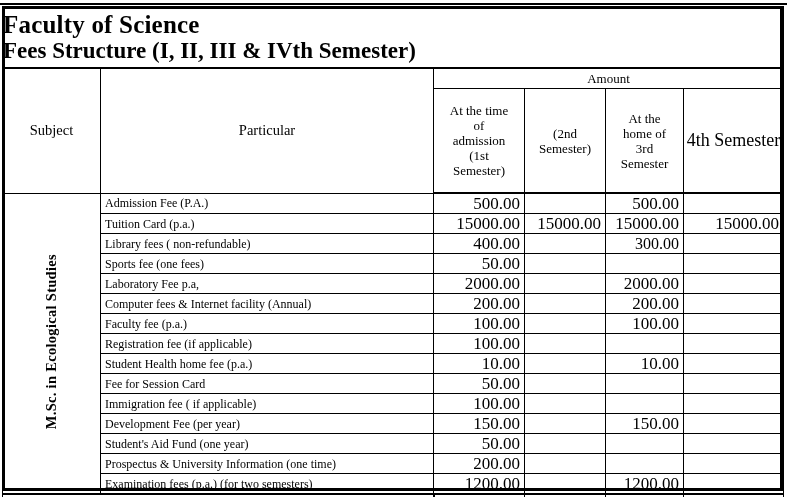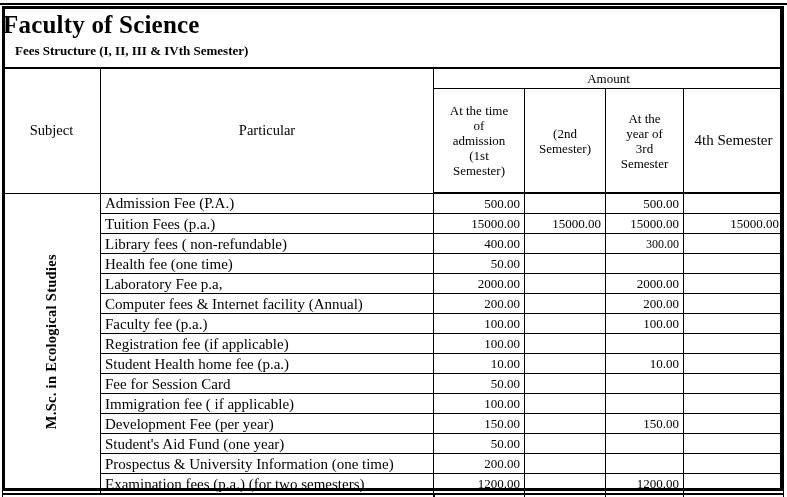--- a/index.html
+++ b/index.html
@@ -68,45 +68,44 @@
     text-align: left;
     padding: 2px 0 4px 0 !important;
   }
   .title-main {
     font-size: 25px;
     font-weight: bold;
     line-height: 30px;
     letter-spacing: 0.2px;
   }
   .title-sub {
-    font-size: 13px;
+    font-size: 23px;
     font-weight: bold;
     line-height: 22px;
-    margin-left: 12px;
   }
 
   
   .hdr {
     text-align: center;
     font-weight: bold;
     font-size: 13px;
     line-height: 15px;
   }
   .hdr-amount {
     height: 19px;
     font-size: 13px;
   }
   .hdr-subject, .hdr-particular {
     font-size: 14.5px;
   }
   .hdr-sub {
     height: 99px;
     padding: 2px 2px !important;
   }
-  .hdr-sub-wide { font-size: 15px; }
+  .hdr-sub-wide { font-size: 18px; }
 
   
   .subject-vert {
     width: 98px;
     text-align: center;
     vertical-align: middle;
     padding: 0 !important;
   }
   .subject-vert .rot {
     writing-mode: vertical-rl;
@@ -115,34 +114,34 @@
     font-size: 14.5px;
     letter-spacing: 0.3px;
     white-space: nowrap;
     display: inline-block;
   }
 
   
   tr.data-row td { height: 19px; }
   .particular {
     text-align: left;
-    font-size: 15px;
+    font-size: 12px;
     padding: 0 0 0 4px !important;
     line-height: 18px;
     white-space: nowrap;
   }
   .amt {
     text-align: right;
-    font-size: 13px;
+    font-size: 17px;
     padding: 0 4px 0 0 !important;
     line-height: 18px;
     white-space: nowrap;
   }
   .amt.small {
-    font-size: 12px;
+    font-size: 16px;
   }
 
   
   tr.total-row td { height: 22px; }
   .total-label {
     text-align: center;
     font-weight: bold;
     font-size: 16px;
   }
   .total-amt {
@@ -200,56 +199,56 @@
           <div>admission</div>
           <div>(1st</div>
           <div>Semester)</div>
         </td>
         <td class="hdr hdr-sub thick-bottom">
           <div>(2nd</div>
           <div>Semester)</div>
         </td>
         <td class="hdr hdr-sub thick-bottom">
           <div>At the</div>
-          <div>year of</div>
+          <div>home of</div>
           <div>3rd</div>
           <div>Semester</div>
         </td>
         <td class="hdr hdr-sub hdr-sub-wide thick-bottom">
           <div>4th Semester</div>
         </td>
       </tr>
 
       <tr class="data-row" id="first-data-row">
         <td class="subject-vert" rowspan="15">
           <span class="rot">M.Sc. in Ecological Studies</span>
         </td>
         <td class="particular">Admission Fee (P.A.)</td>
         <td class="amt">500.00</td>
         <td class="amt"></td>
         <td class="amt">500.00</td>
         <td class="amt"></td>
       </tr>
 
       <tr class="data-row">
-          <td class="particular">Tuition Fees (p.a.)</td>
+          <td class="particular">Tuition Card (p.a.)</td>
           <td class="amt">15000.00</td>
           <td class="amt">15000.00</td>
           <td class="amt">15000.00</td>
           <td class="amt">15000.00</td>
         </tr>
         <tr class="data-row">
           <td class="particular">Library fees (  non-refundable)</td>
           <td class="amt">400.00</td>
           <td class="amt"></td>
           <td class="amt small">300.00</td>
           <td class="amt"></td>
         </tr>
         <tr class="data-row">
-          <td class="particular">Health fee (one time)</td>
+          <td class="particular">Sports fee (one fees)</td>
           <td class="amt">50.00</td>
           <td class="amt"></td>
           <td class="amt"></td>
           <td class="amt"></td>
         </tr>
         <tr class="data-row">
           <td class="particular">Laboratory Fee p.a,</td>
           <td class="amt">2000.00</td>
           <td class="amt"></td>
           <td class="amt">2000.00</td>

